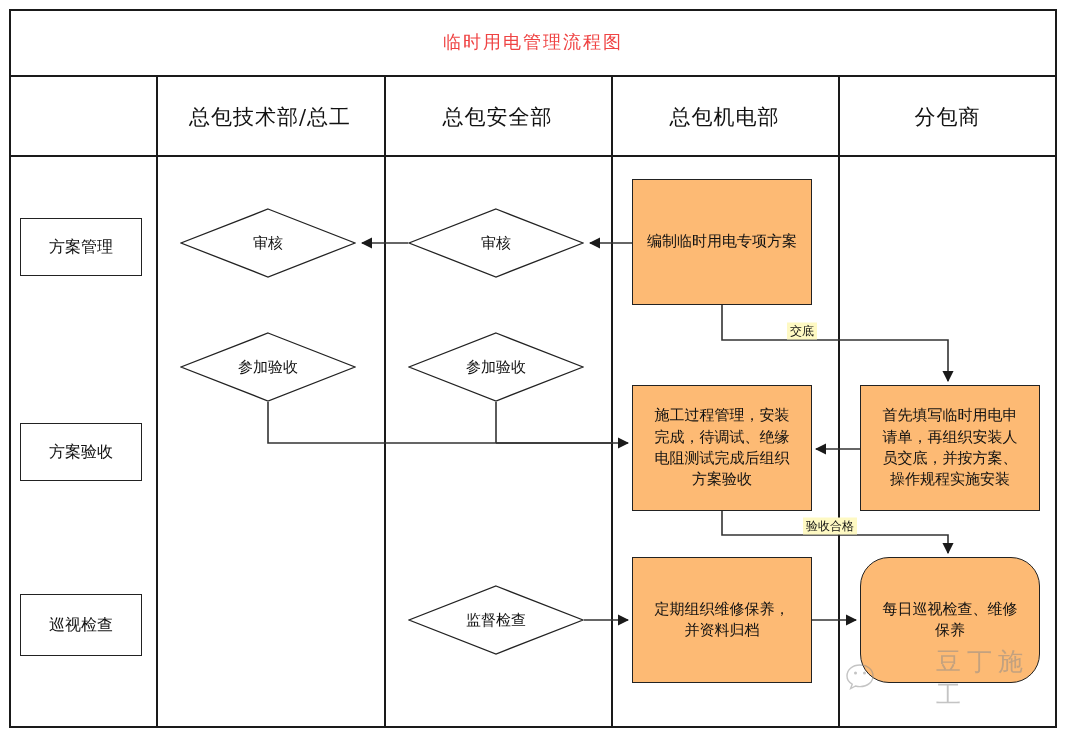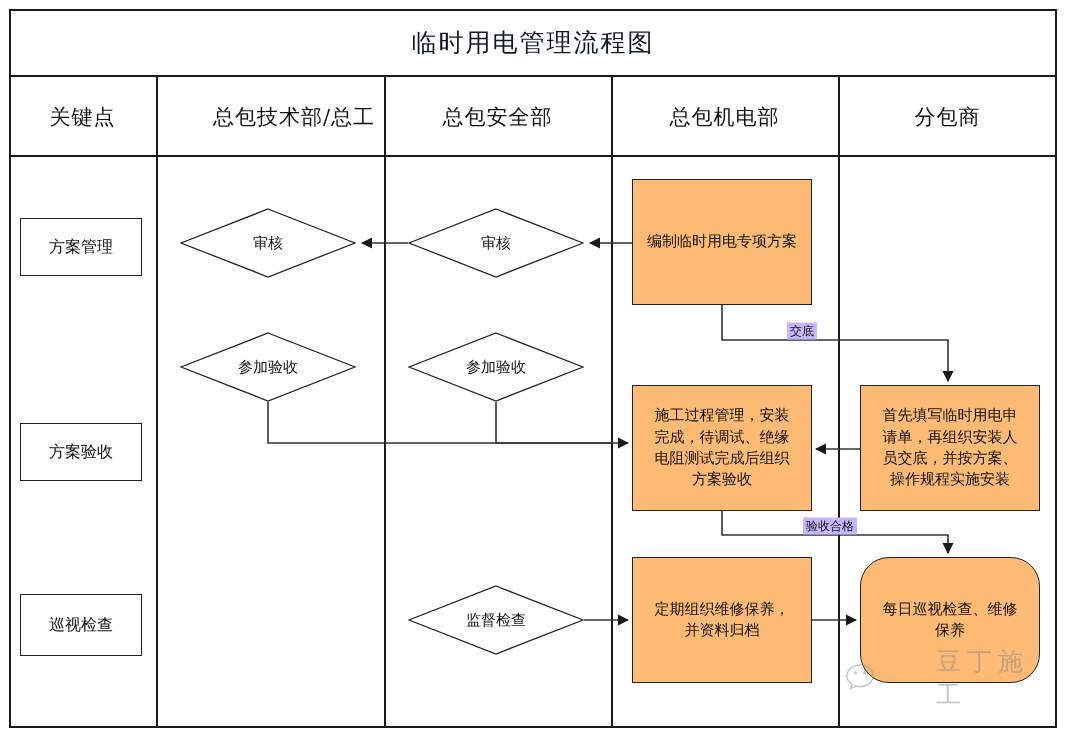--- a/index.html
+++ b/index.html
@@ -27,24 +27,24 @@
   
   .title-band{
     position:absolute;
     left:9px; top:9px;
     width:1048px; height:68px;
     box-sizing:border-box;
     border-bottom:2px solid #1a1a1a;
     display:flex;align-items:center;justify-content:center;
   }
   .title-text{
-    font-size:25px;
+    font-size:18px;
     letter-spacing:2px;
     font-family:Liberation Mono, monospace;
-    color:#0f172a;
+    color:#ef4444;
   }
   
   .header-band{
     position:absolute;
     left:9px; top:77px;
     width:1048px; height:80px;
     box-sizing:border-box;
     border-bottom:2px solid #1a1a1a;
   }
   .hdr-cell{
@@ -105,21 +105,21 @@
   }
   
   .conn-layer{
     position:absolute;
     left:0; top:0;
     width:1066px; height:739px;
     pointer-events:none;
   }
   .edge-label{
     position:absolute;
-    background:#c4b5fd;
+    background:#fef9c3;
     font-size:12px;
     font-family:"DejaVu Serif","Liberation Serif",serif;
     color:#111;
     padding:0 3px;
     white-space:nowrap;
   }
   
   .watermark{
     position:absolute;
     left:846px; top:655px;
@@ -143,22 +143,21 @@
 
 <div id="page">
 
   <div class="frame"></div>
 
   <div class="title-band">
     <div class="title-text">临时用电管理流程图</div>
   </div>
 
   <div class="header-band">
-    <div class="hdr-cell" style="left:0px;width:147px;">关键点</div>
-    <div class="hdr-cell" style="left:147px;width:228px;margin-left:24px;">总包技术部/总工</div>
+    <div class="hdr-cell" style="left:147px;width:228px;">总包技术部/总工</div>
     <div class="hdr-cell" style="left:375px;width:227px;">总包安全部</div>
     <div class="hdr-cell" style="left:602px;width:227px;">总包机电部</div>
     <div class="hdr-cell" style="left:829px;width:219px;">分包商</div>
   </div>
 
   <div class="vsep" style="left:156px;"></div>
   <div class="vsep" style="left:384px;"></div>
   <div class="vsep" style="left:611px;"></div>
   <div class="vsep" style="left:838px;"></div>
 

